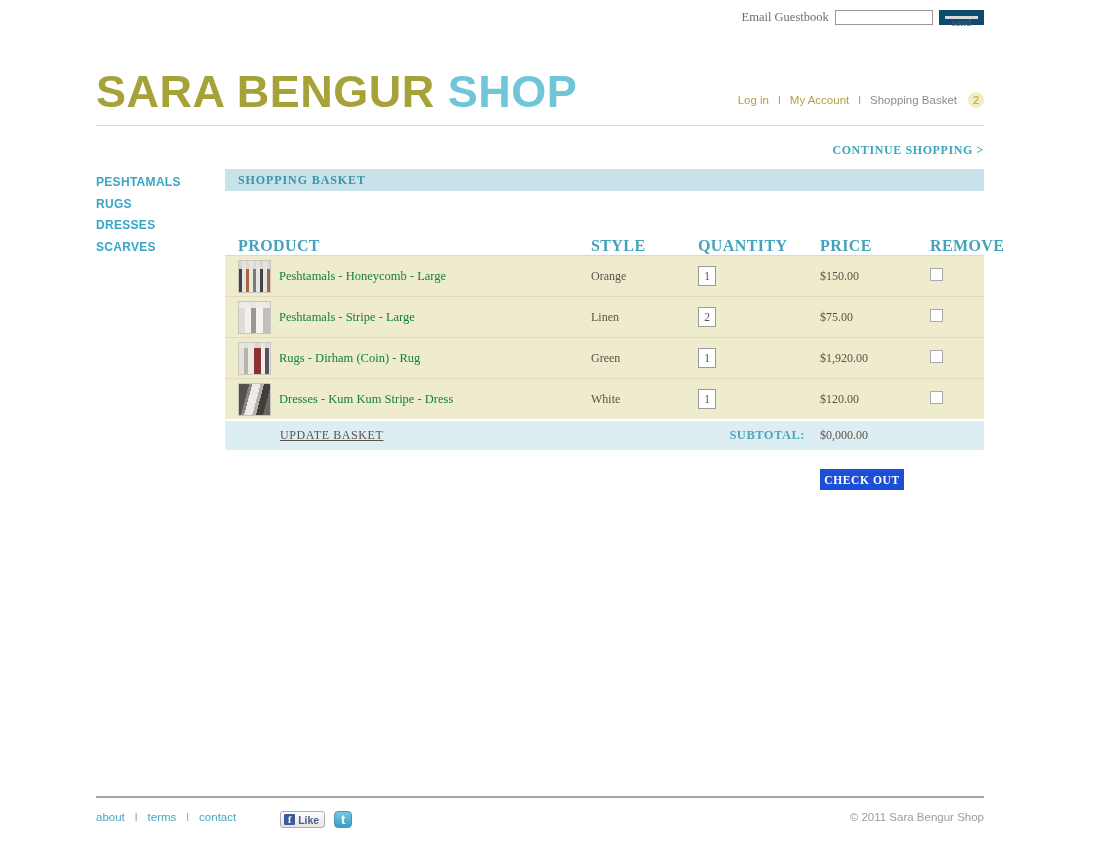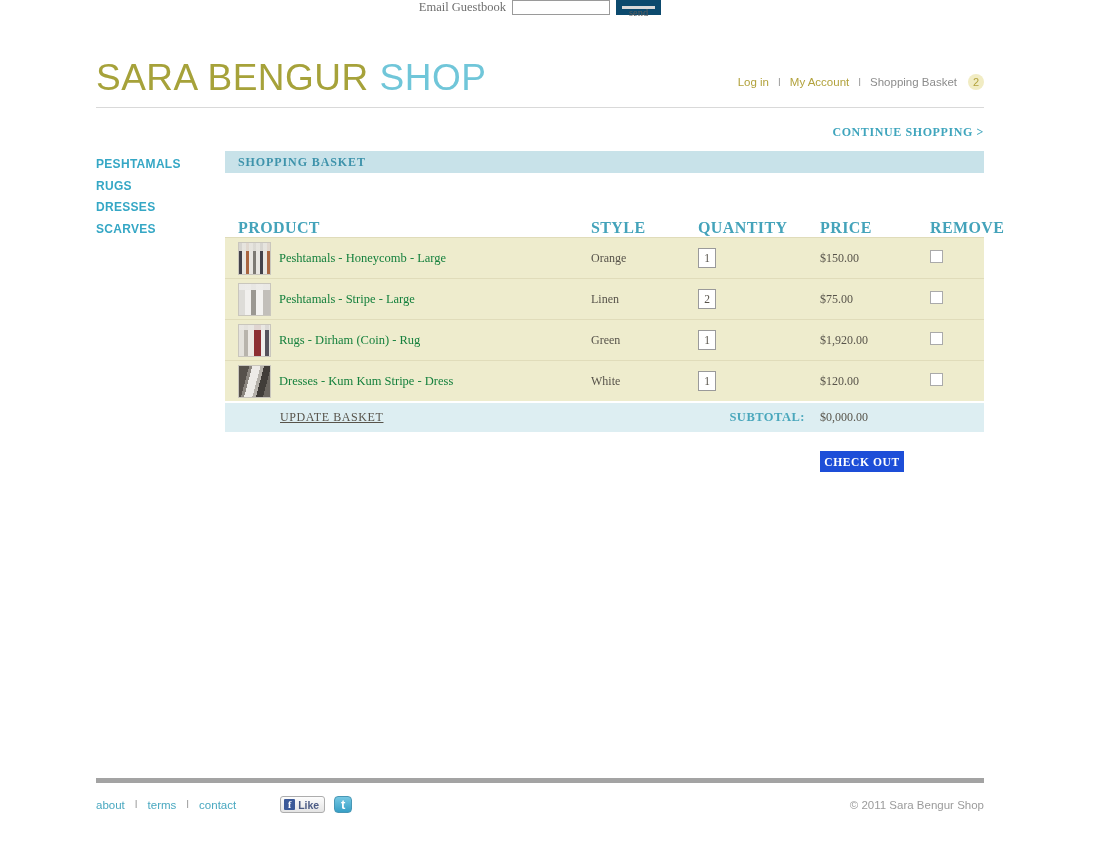--- a/index.html
+++ b/index.html
@@ -7,42 +7,42 @@
   body {
     width: 1100px; height: 844px;
     font-family: "Liberation Serif", serif;
     color: #57534a;
     overflow: hidden;
   }
   .page { margin-left: 96px; width: 888px; }
 
   
   .topbar {
-    display: flex; justify-content: center; align-items: center;
-    gap: 6px;
+    display: flex; justify-content: flex-end; align-items: center;
+    padding-top: 10px; gap: 6px;
   }
   .topbar-label { font-size: 12.5px; color: #6f6f6f; }
   .topbar-input {
     width: 98px; height: 15px; border: 1px solid #9a9a9a;
     font-size: 11px; font-family: "Liberation Serif", serif; padding: 0 2px;
   }
   .send-btn {
     height: 15px; padding: 0 7px; font-size: 10.5px; line-height: 13px;
     font-family: "Liberation Serif", serif; color: #5c5c5c;
     background: #d9d9d9; border: 6px solid #0c4a6e; cursor: pointer;
   }
 
   
   .logo-row {
     margin-top: 44px;
     display: flex; justify-content: space-between; align-items: flex-end;
   }
   .logo {
     font-family: "Liberation Sans", sans-serif;
-    font-weight: 400; font-size: 37px; letter-spacing: 0.5px;
+    font-weight: 700; font-size: 45px; letter-spacing: 0.5px;
     color: #a6a23a; line-height: 1; cursor: pointer;
   }
   .logo .logo-shop { color: #70c6d9; }
   .account-nav {
     display: flex; align-items: center; gap: 9px;
     font-family: "Liberation Sans", sans-serif; font-size: 11.5px;
     padding-bottom: 6px;
   }
   .account-link { color: #b2a23c; text-decoration: none; cursor: pointer; }
   .nav-sep { color: #9a9a9a; font-size: 10px; }
@@ -142,22 +142,22 @@
   .checkout-row { margin-top: 19px; }
   .checkout-btn {
     display: block; margin-left: 595px; width: 84px; height: 21px;
     background: #1d4ed8; border: none; color: #ffffff;
     font-family: "Liberation Serif", serif; font-weight: bold;
     font-size: 11.5px; letter-spacing: 0.6px; cursor: pointer;
   }
 
   
   .footer {
-    margin-top: 306px; border-top: 5px solid #a3a3a3;
-    padding-top: 13px; display: flex; align-items: center;
+    margin-top: 306px; border-top: 2px solid #a3a3a3;
+    padding-top: 13px; display: flex; align-items: flex-start;
   }
   .footer-links {
     display: flex; align-items: center; gap: 10px;
     font-family: "Liberation Sans", sans-serif; font-size: 11.5px;
   }
   .footer-link { color: #49a8c0; text-decoration: none; cursor: pointer; }
   .footer-sep { color: #9a9a9a; font-size: 10px; }
   .social { display: flex; align-items: center; gap: 9px; margin-left: 44px; }
   .like-btn {
     display: flex; align-items: center; height: 17px; padding: 0 5px 0 3px;

